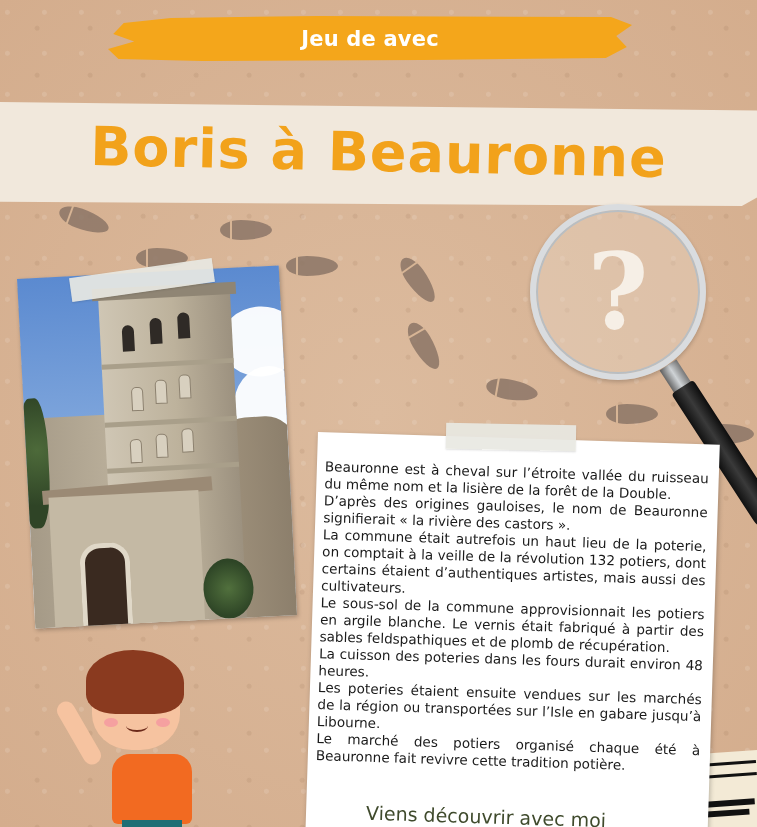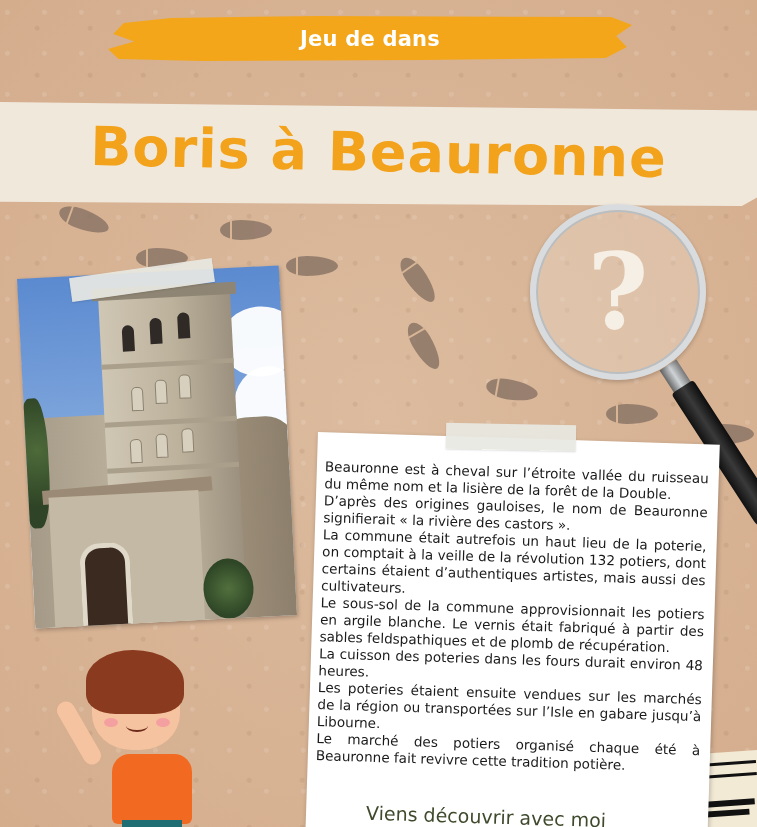--- a/index.html
+++ b/index.html
@@ -159,21 +159,21 @@
   .boy-cheek { width: 14px; height: 9px; background: #f59ca0; border-radius: 50%; opacity: 0.9; }
   .boy-mouth { width: 22px; height: 10px; border-bottom: 2px solid #6b2a1a; border-radius: 0 0 50% 50%; }
   .boy-shirt { left: 54px; top: 114px; width: 80px; height: 70px; background: #f26a21; border-radius: 18px 18px 6px 6px; }
   .boy-arm { left: 12px; top: 58px; width: 18px; height: 70px; background: #f6c3a0; border-radius: 9px; transform: rotate(-30deg); }
   .boy-pants { left: 64px; top: 180px; width: 60px; height: 14px; background: #1f6e74; }
 </style>
 </head>
 <body>
 
 <div class="abs brush"></div>
-<div class="abs brush-text">Jeu de dans</div>
+<div class="abs brush-text">Jeu de avec</div>
 
 <div class="abs title-strip"></div>
 <h1 class="abs title" style="margin:0">Boris à Beauronne</h1>
 
 <div class="abs foot" style="left:58px;top:210px;transform:rotate(20deg);"></div>
 <div class="abs foot" style="left:136px;top:248px;"></div>
 <div class="abs foot" style="left:220px;top:220px;"></div>
 <div class="abs foot" style="left:286px;top:256px;"></div>
 <div class="abs foot" style="left:392px;top:270px;transform:rotate(55deg);"></div>
 <div class="abs foot" style="left:398px;top:336px;transform:rotate(60deg);"></div>

